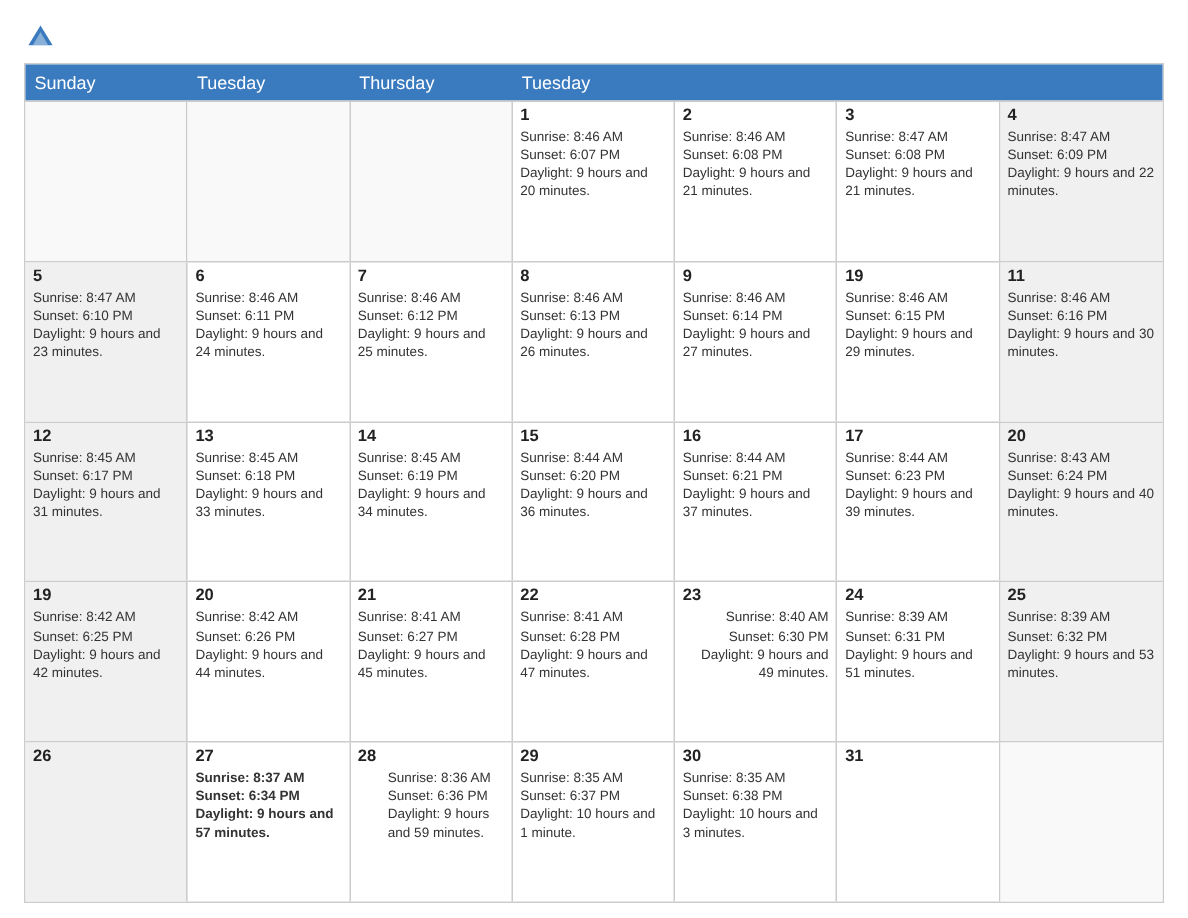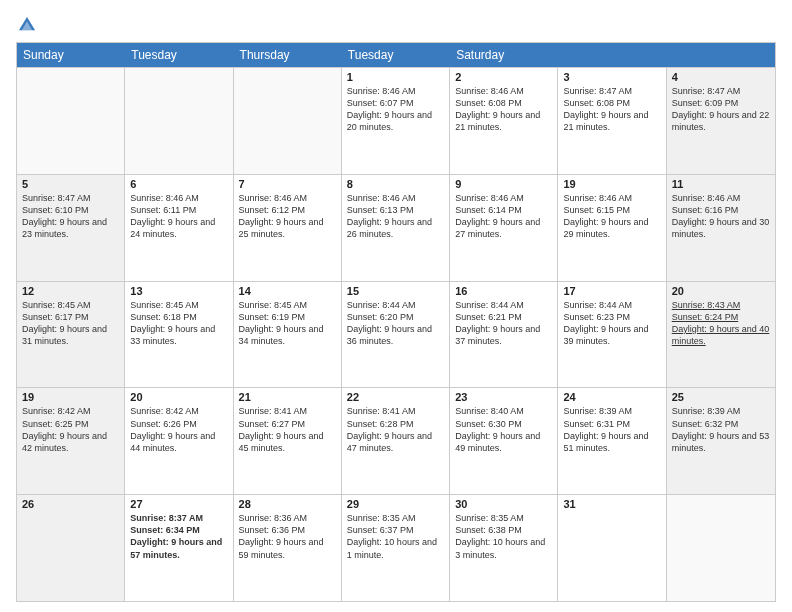--- a/index.html
+++ b/index.html
@@ -132,21 +132,20 @@
       <div class="location"></div>
     </div>
   </div>
 
   <div class="calendar">
     <div class="cal-header">
     <div class="cal-header-cell">Sunday</div>
         <div class="cal-header-cell">Tuesday</div>
         <div class="cal-header-cell">Thursday</div>
         <div class="cal-header-cell">Tuesday</div>
-        <div class="cal-header-cell">Saturday</div>
       </div>
     <div class="cal-body">
     <div class="cal-row">
           <div class="cal-cell empty"></div>
           <div class="cal-cell empty"></div>
           <div class="cal-cell empty"></div>
           <div class="cal-cell">
             <span class="day-num">1</span>
             <div class="cell-text" style="white-space: pre-line;">Sunrise: 8:46 AM
 Sunset: 6:07 PM
@@ -247,21 +246,21 @@
 Daylight: 9 hours and 37 minutes.</div>
           </div>
           <div class="cal-cell">
             <span class="day-num">17</span>
             <div class="cell-text" style="white-space: pre-line;">Sunrise: 8:44 AM
 Sunset: 6:23 PM
 Daylight: 9 hours and 39 minutes.</div>
           </div>
           <div class="cal-cell shaded">
             <span class="day-num">20</span>
-            <div class="cell-text" style="white-space: pre-line; text-decoration: underline;">Sunrise: 8:43 AM
+            <div class="cell-text" style="white-space: pre-line;">Sunrise: 8:43 AM
 Sunset: 6:24 PM
 Daylight: 9 hours and 40 minutes.</div>
           </div>
         </div>
         <div class="cal-row">
           <div class="cal-cell shaded">
             <span class="day-num">19</span>
             <div class="cell-text" style="white-space: pre-line;">Sunrise: 8:42 AM
 Sunset: 6:25 PM
 Daylight: 9 hours and 42 minutes.</div>
@@ -279,21 +278,21 @@
 Daylight: 9 hours and 45 minutes.</div>
           </div>
           <div class="cal-cell">
             <span class="day-num">22</span>
             <div class="cell-text" style="white-space: pre-line;">Sunrise: 8:41 AM
 Sunset: 6:28 PM
 Daylight: 9 hours and 47 minutes.</div>
           </div>
           <div class="cal-cell">
             <span class="day-num">23</span>
-            <div class="cell-text" style="white-space: pre-line;">Sunrise: 8:40 AM
+            <div class="cell-text" style="white-space: pre-line; text-align: right;">Sunrise: 8:40 AM
 Sunset: 6:30 PM
 Daylight: 9 hours and 49 minutes.</div>
           </div>
           <div class="cal-cell">
             <span class="day-num">24</span>
             <div class="cell-text" style="white-space: pre-line;">Sunrise: 8:39 AM
 Sunset: 6:31 PM
 Daylight: 9 hours and 51 minutes.</div>
           </div>
           <div class="cal-cell shaded">
@@ -308,21 +307,21 @@
             <span class="day-num">26</span>
           </div>
           <div class="cal-cell">
             <span class="day-num">27</span>
             <div class="cell-text" style="white-space: pre-line; font-weight: bold;">Sunrise: 8:37 AM
 Sunset: 6:34 PM
 Daylight: 9 hours and 57 minutes.</div>
           </div>
           <div class="cal-cell">
             <span class="day-num">28</span>
-            <div class="cell-text" style="white-space: pre-line;">Sunrise: 8:36 AM
+            <div class="cell-text" style="white-space: pre-line; margin-left: 20px;">Sunrise: 8:36 AM
 Sunset: 6:36 PM
 Daylight: 9 hours and 59 minutes.</div>
           </div>
           <div class="cal-cell">
             <span class="day-num">29</span>
             <div class="cell-text" style="white-space: pre-line;">Sunrise: 8:35 AM
 Sunset: 6:37 PM
 Daylight: 10 hours and 1 minute.</div>
           </div>
           <div class="cal-cell">

